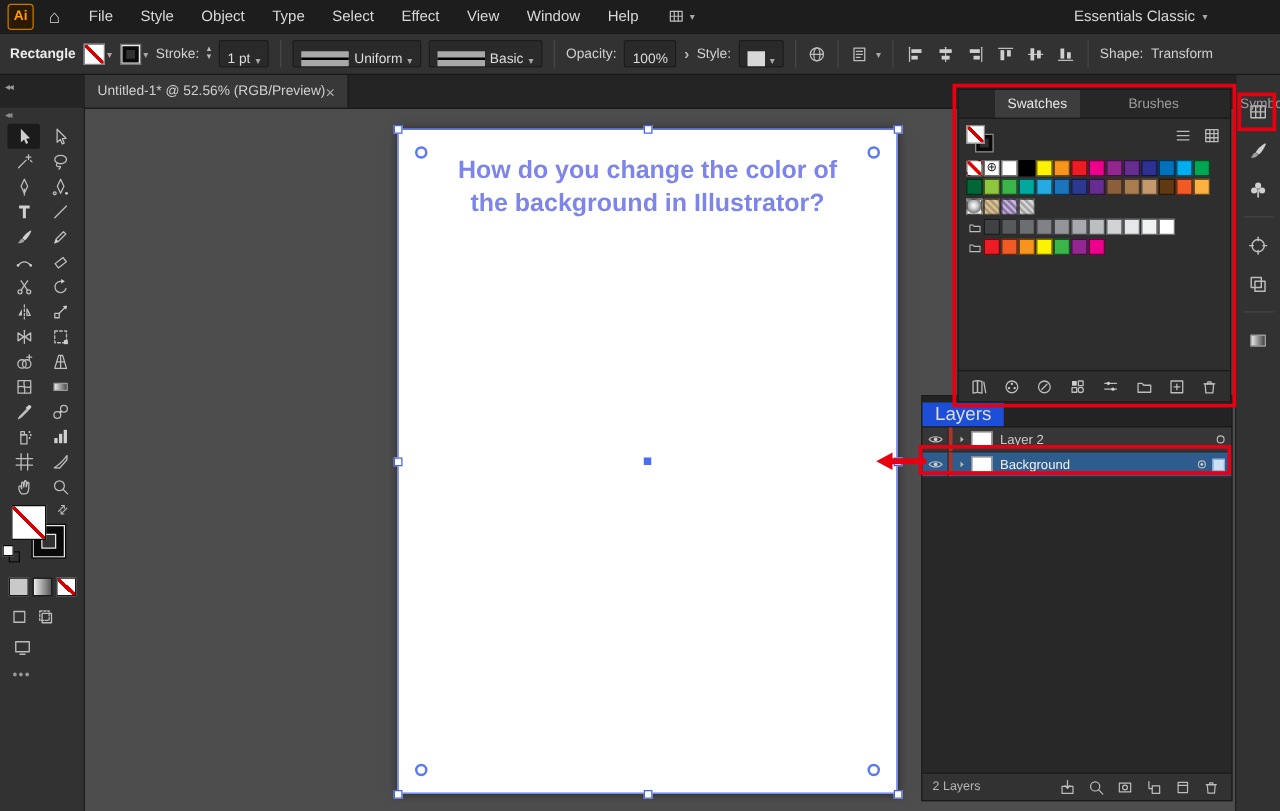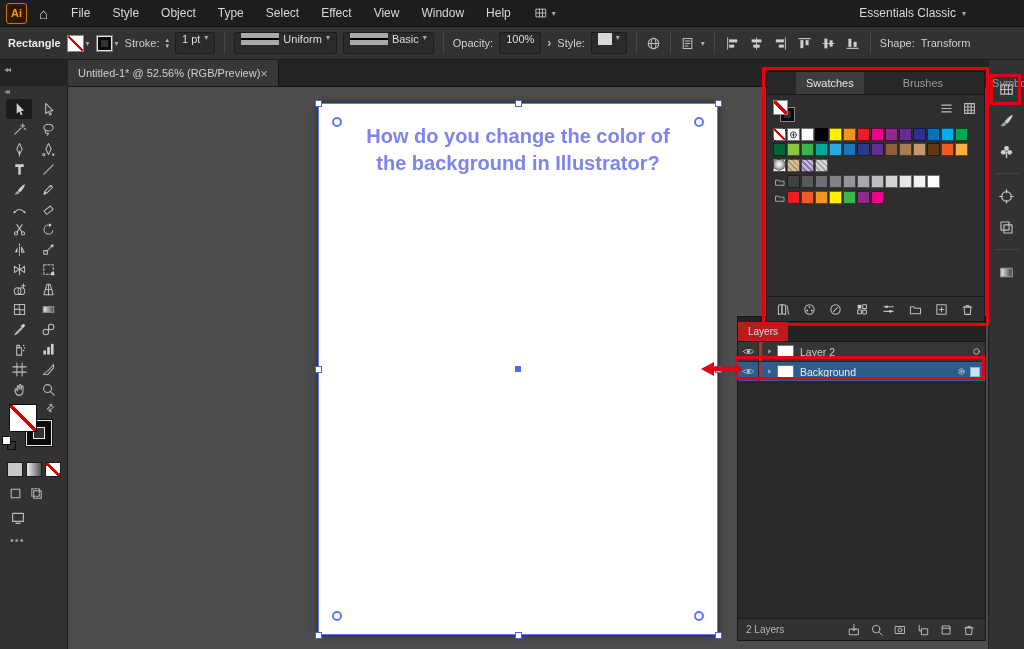--- a/index.html
+++ b/index.html
@@ -23,21 +23,21 @@
               font-size:11px;gap:6px;padding:0 8px;z-index:50;box-sizing:border-box;white-space:nowrap;}
   .cb-sep{width:1px;height:22px;background:#474747;margin:0 3px;flex:none;}
   .cb-label{color:#cfcfcf;}
   .bold{font-weight:bold;color:#ececec;}
   .cb-swatch{display:flex;align-items:center;gap:2px;}
   .none-swatch{width:15px;height:15px;background:#fff;border:1px solid #888;display:inline-block;
       background-image:linear-gradient(to top right,transparent 44%,#d60000 44%,#d60000 56%,transparent 56%);}
   .stroke-swatch{width:15px;height:15px;display:inline-block;border:1px solid #777;background:#323232;
       box-shadow:inset 0 0 0 1px #e8e8e8,inset 0 0 0 4px #0a0a0a;}
   .stepper{display:flex;flex-direction:column;line-height:6px;font-size:7px;color:#bbb;}
-  .cb-dd{display:flex;align-items:flex-start;gap:4px;background:#2a2a2a;border:1px solid #1c1c1c;height:20px;
+  .cb-dd{display:flex;align-items:flex-end;gap:4px;background:#2a2a2a;border:1px solid #1c1c1c;height:20px;
          padding:0 6px;border-radius:2px;color:#ddd;}
   .line-sample{display:inline-block;width:38px;height:12px;background-color:#a8a8a8;
       background-image:linear-gradient(#000,#000);background-size:100% 2px;background-position:center;
       background-repeat:no-repeat;}
   .style-chip{width:14px;height:12px;background:#d8d8d8;display:inline-block;}
   .cb-chev{font-weight:bold;color:#bbb;font-size:12px;}
   .cb-icon{display:flex;align-items:center;}
   .align-group{display:flex;gap:7px;align-items:center;}
   .align-group .icon-btn{width:17px;height:17px;}
   
@@ -111,21 +111,21 @@
   .swatch.reg{background:#fff;color:#222;font-size:10px;line-height:11px;text-align:center;}
   .swatch.sphere{background:#fff;background-image:radial-gradient(circle at 46% 40%,#f2f2f2 0 1px,#b5b5b5 4px,#6e6e6e 6px,#fff 6.5px);}
   .swatch.folder{border:none;background:transparent;display:flex;align-items:center;justify-content:center;}
   .panel-footer{height:24px;border-top:1px solid #191919;display:flex;align-items:center;
                 justify-content:space-between;padding:0 8px;background:#2e2e2e;flex:none;}
   .icon-btn{display:flex;align-items:center;justify-content:center;width:16px;height:16px;}
   
   .layers-panel{position:absolute;left:737px;top:316px;width:249px;height:325px;background:#2a2a2a;
                 border:1px solid #191919;z-index:20;box-sizing:border-box;display:flex;flex-direction:column;}
   .lp-tabrow{height:24px;background:#232323;display:flex;align-items:flex-end;border-bottom:1px solid #191919;flex:none;}
-  .lp-tab{padding:0 10px;height:19px;background:#b91c1c;color:#ddd;font-size:10px;display:flex;align-items:center;}
+  .lp-tab{padding:0 10px;height:19px;background:#1d4ed8;color:#ddd;font-size:15px;display:flex;align-items:center;}
   .layer-row{height:19px;display:flex;align-items:center;background:#363636;border-bottom:1px solid #262626;
              font-size:10.5px;color:#ccc;}
   .layer-row.selected{background:#2e5c8c;color:#efefef;}
   .lr-eye{width:20px;height:100%;display:flex;justify-content:center;align-items:center;border-right:1px solid #262626;flex:none;}
   .lr-bar{width:3px;height:100%;background:#b03328;flex:none;}
   .lr-chev{width:15px;text-align:center;flex:none;display:flex;justify-content:center;}
   .lr-thumb{width:17px;height:13px;background:#fff;border:1px solid #777;margin-right:6px;flex:none;box-sizing:border-box;}
   .lr-name{flex:1;overflow:hidden;}
   .lr-target{width:18px;display:flex;justify-content:center;align-items:center;flex:none;}
   .lr-chip{width:8px;height:8px;background:#cfe0f4;border:1px solid #8fb4dc;margin-right:5px;flex:none;}

